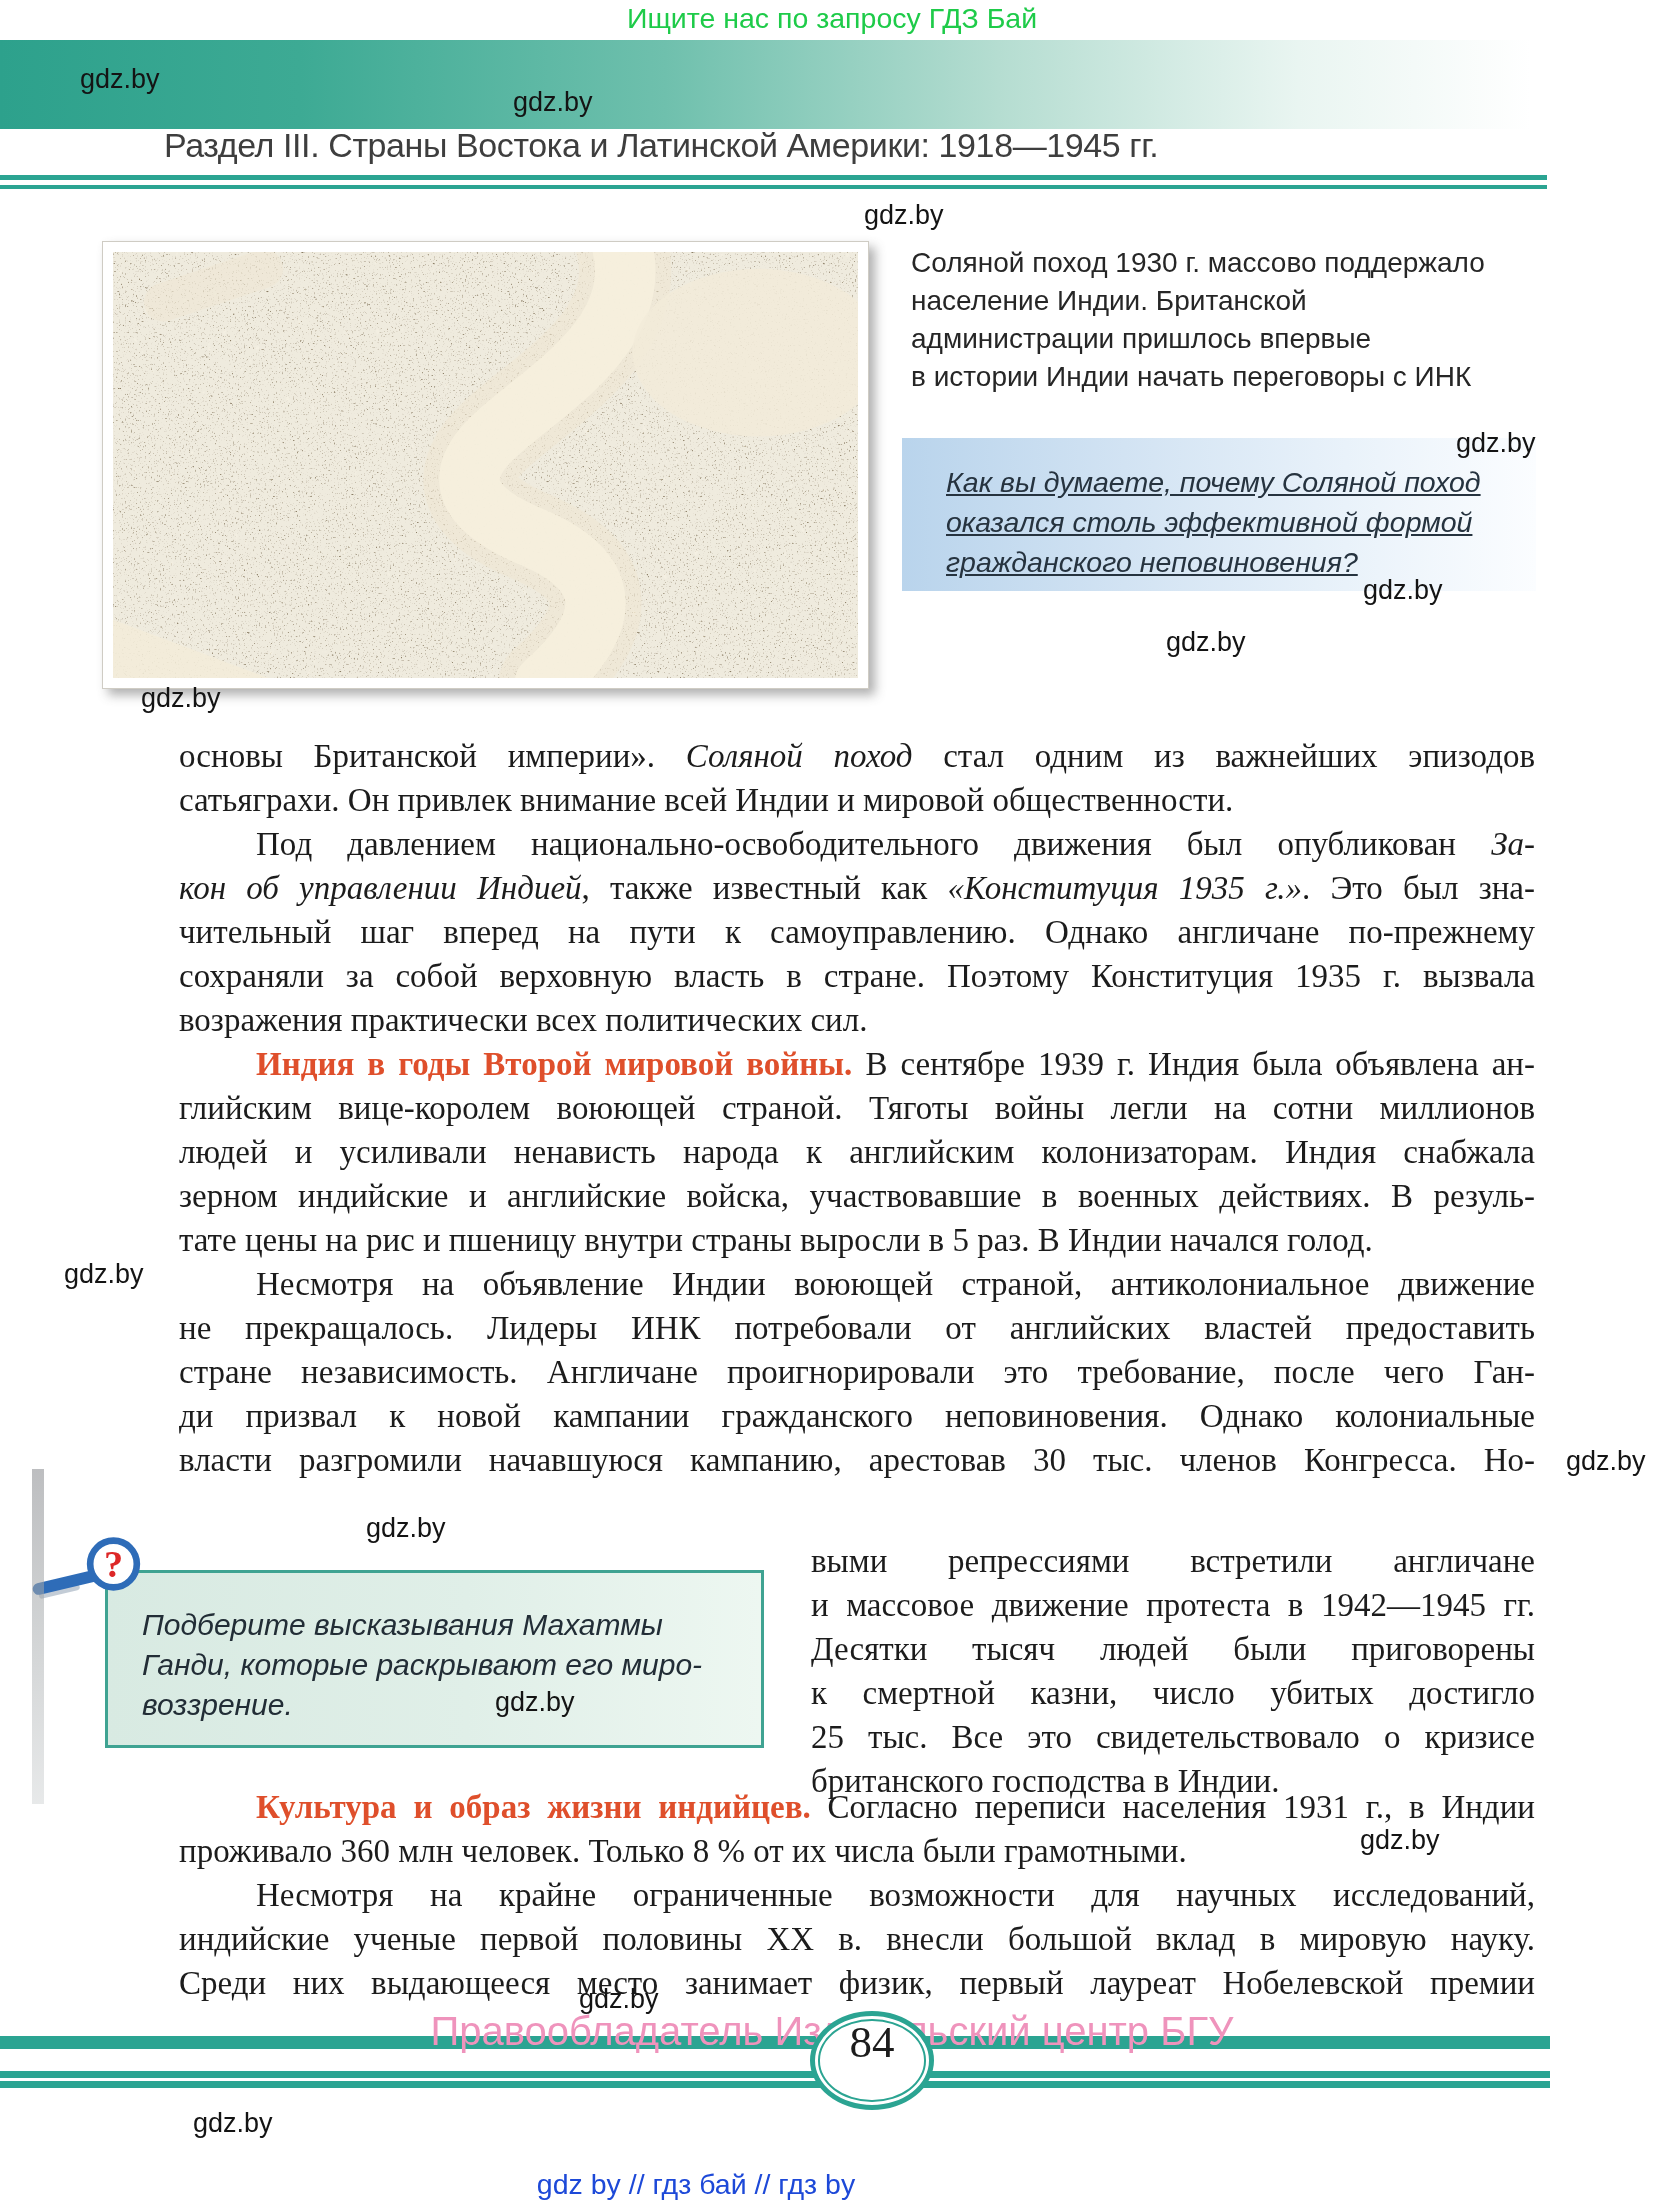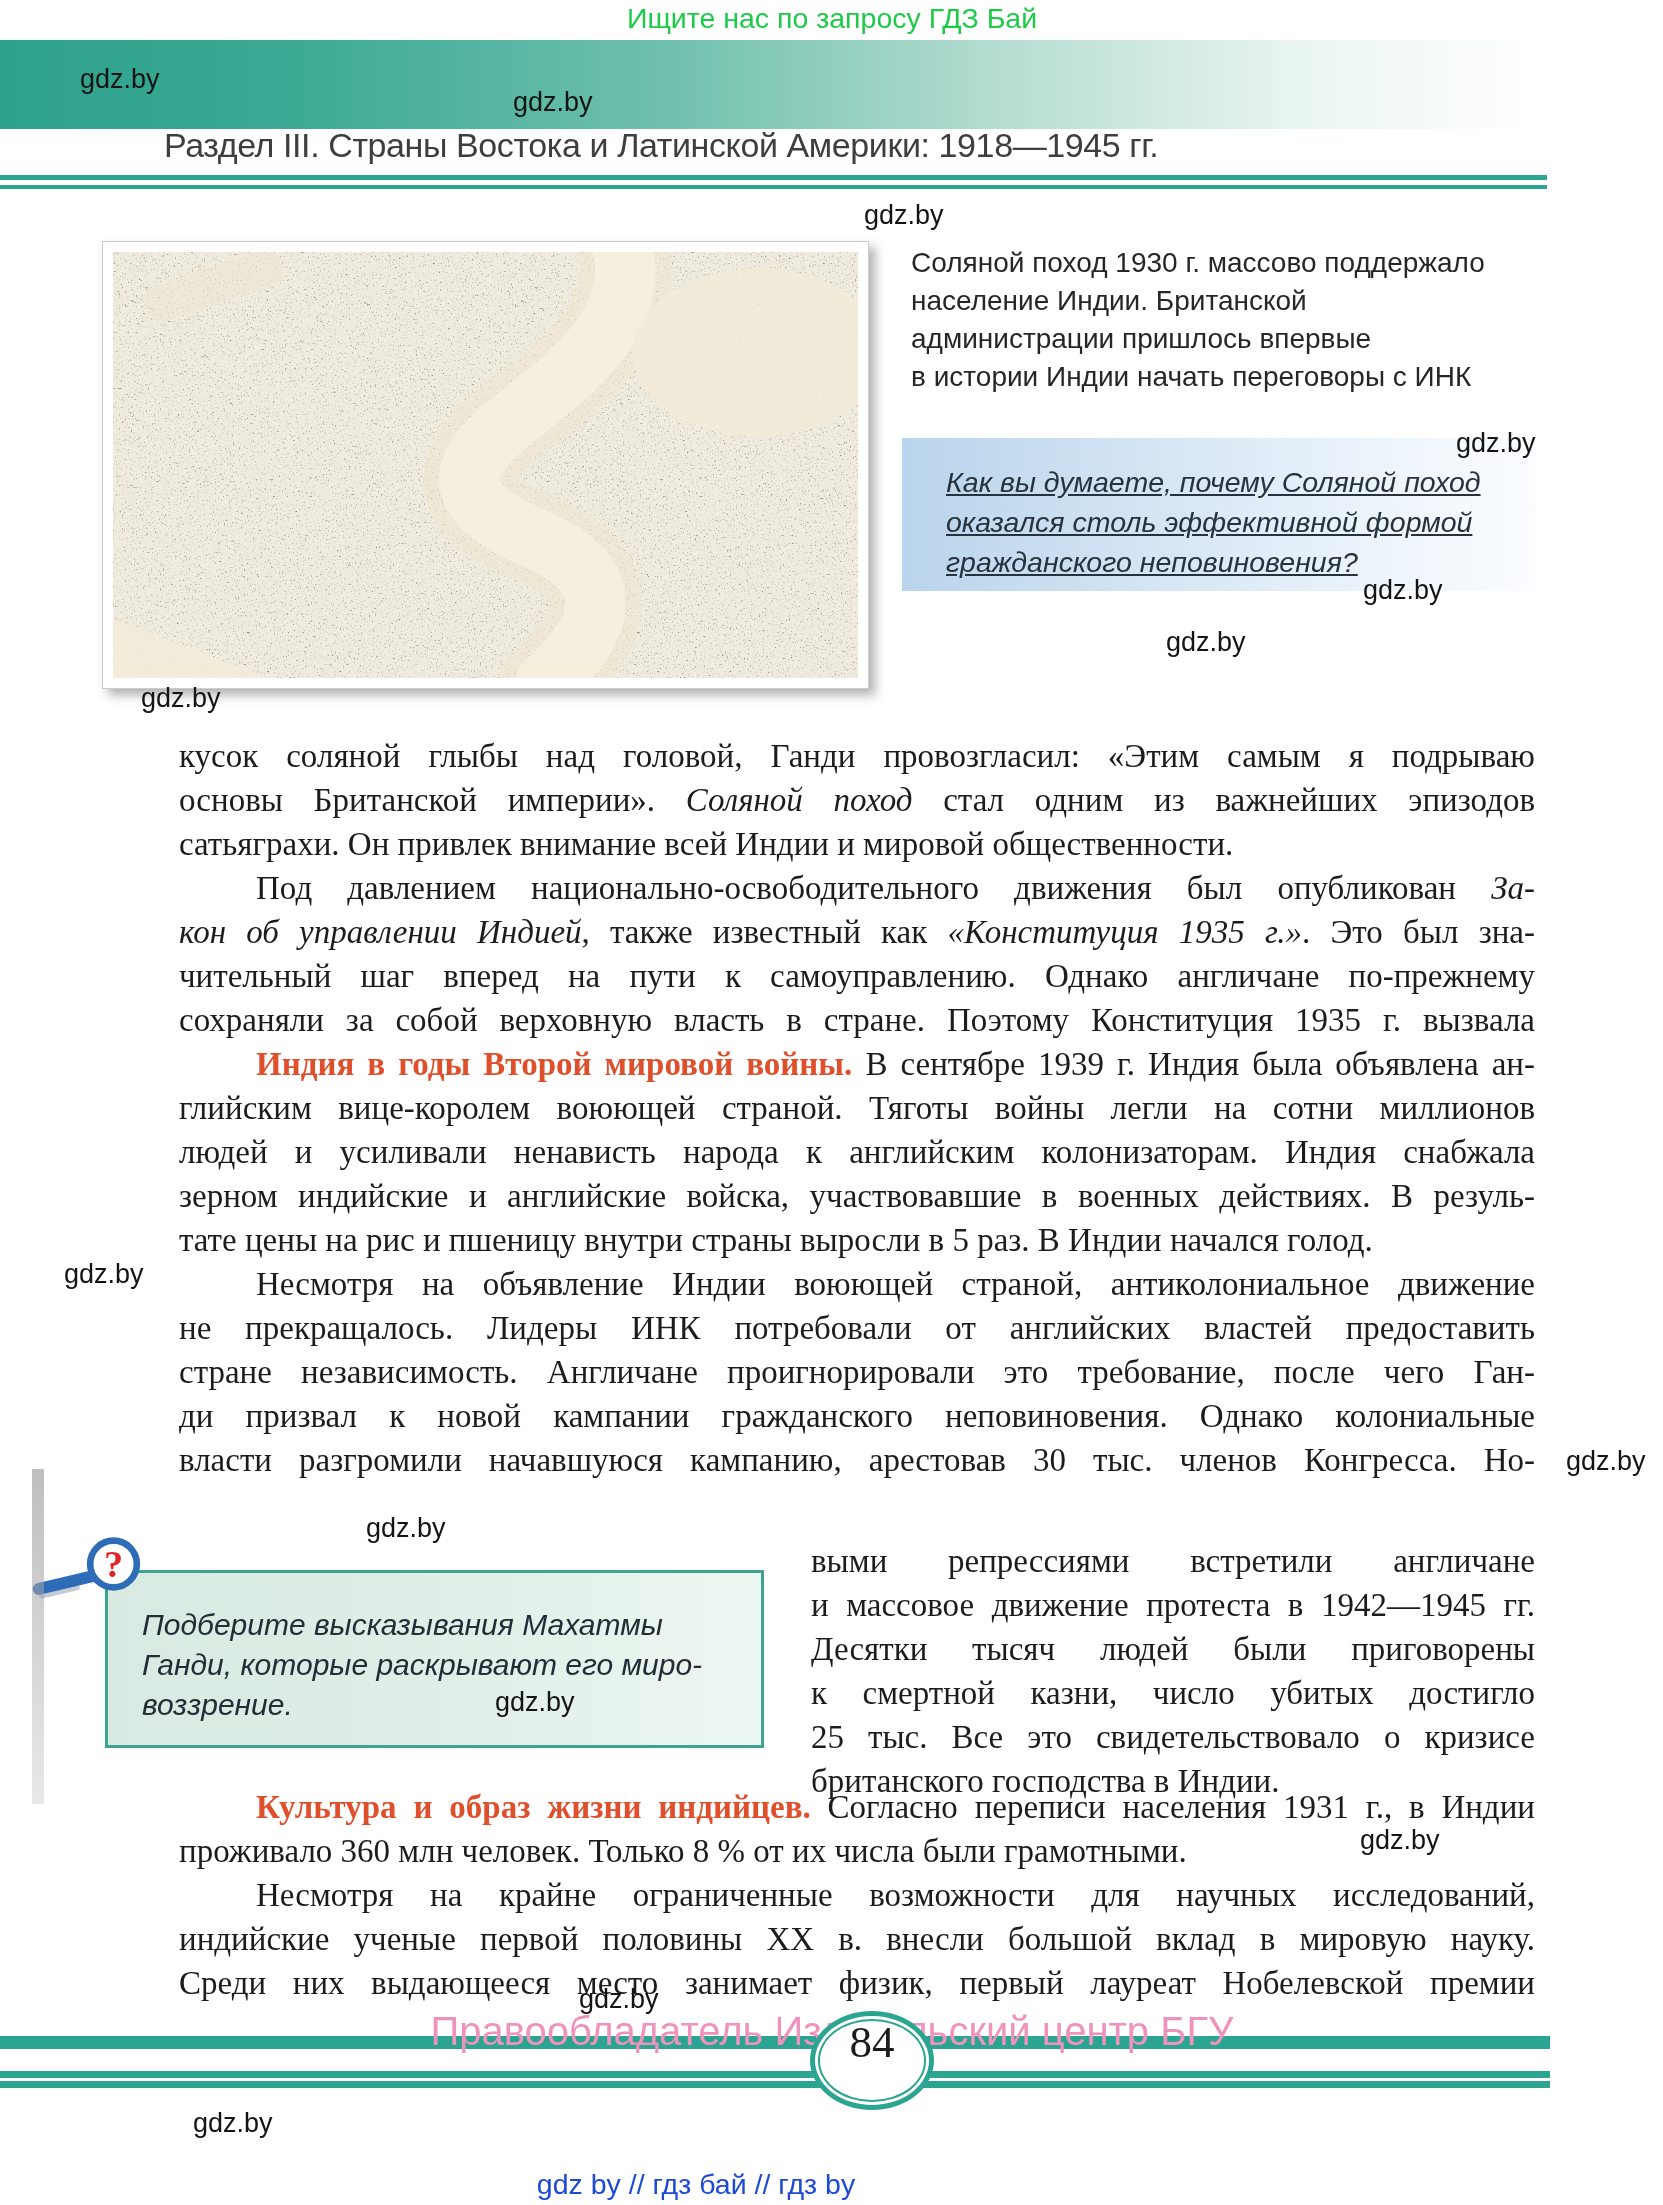--- a/index.html
+++ b/index.html
@@ -106,27 +106,27 @@
       <div class="cl"><span>в истории Индии начать переговоры с ИНК</span></div>
     </div>
 
   <div class="bluebox">
       <div class="bl"><span>Как вы думаете, почему Соляной поход</span></div>
       <div class="bl"><span>оказался столь эффективной формой</span></div>
       <div class="bl"><span>гражданского неповиновения?</span></div>
     </div>
 
   <div class="bodycol">
-      <div class="tl just"><span>кусок соляной глыбы над головой, Ганди провозгласил: «Этим самым я подрываю</span></div>
       <div class="tl just"><span>основы Британской империи». </span><span class="i">Соляной поход</span><span> стал одним из важнейших эпизодов</span></div>
       <div class="tl"><span>сатьяграхи. Он привлек внимание всей Индии и мировой общественности.</span></div>
       <div class="tl just ind"><span>Под давлением национально-освободительного движения был опубликован </span><span class="i">За-</span></div>
       <div class="tl just"><span class="i">кон об управлении Индией</span><span>, также известный как </span><span class="i">«Конституция 1935 г.»</span><span>. Это был зна-</span></div>
       <div class="tl just"><span>чительный шаг вперед на пути к самоуправлению. Однако англичане по-прежнему</span></div>
       <div class="tl just"><span>сохраняли за собой верховную власть в стране. Поэтому Конституция 1935 г. вызвала</span></div>
+      <div class="tl"><span>возражения практически всех политических сил.</span></div>
       <div class="tl just ind"><span class="o">Индия в годы Второй мировой войны.</span><span> В сентябре 1939 г. Индия была объявлена ан-</span></div>
       <div class="tl just"><span>глийским вице-королем воюющей страной. Тяготы войны легли на сотни миллионов</span></div>
       <div class="tl just"><span>людей и усиливали ненависть народа к английским колонизаторам. Индия снабжала</span></div>
       <div class="tl just"><span>зерном индийские и английские войска, участвовавшие в военных действиях. В резуль-</span></div>
       <div class="tl"><span>тате цены на рис и пшеницу внутри страны выросли в 5 раз. В Индии начался голод.</span></div>
       <div class="tl just ind"><span>Несмотря на объявление Индии воюющей страной, антиколониальное движение</span></div>
       <div class="tl just"><span>не прекращалось. Лидеры ИНК потребовали от английских властей предоставить</span></div>
       <div class="tl just"><span>стране независимость. Англичане проигнорировали это требование, после чего Ган-</span></div>
       <div class="tl just"><span>ди призвал к новой кампании гражданского неповиновения. Однако колониальные</span></div>
       <div class="tl just"><span>власти разгромили начавшуюся кампанию, арестовав 30 тыс. членов Конгресса. Но-</span></div>

